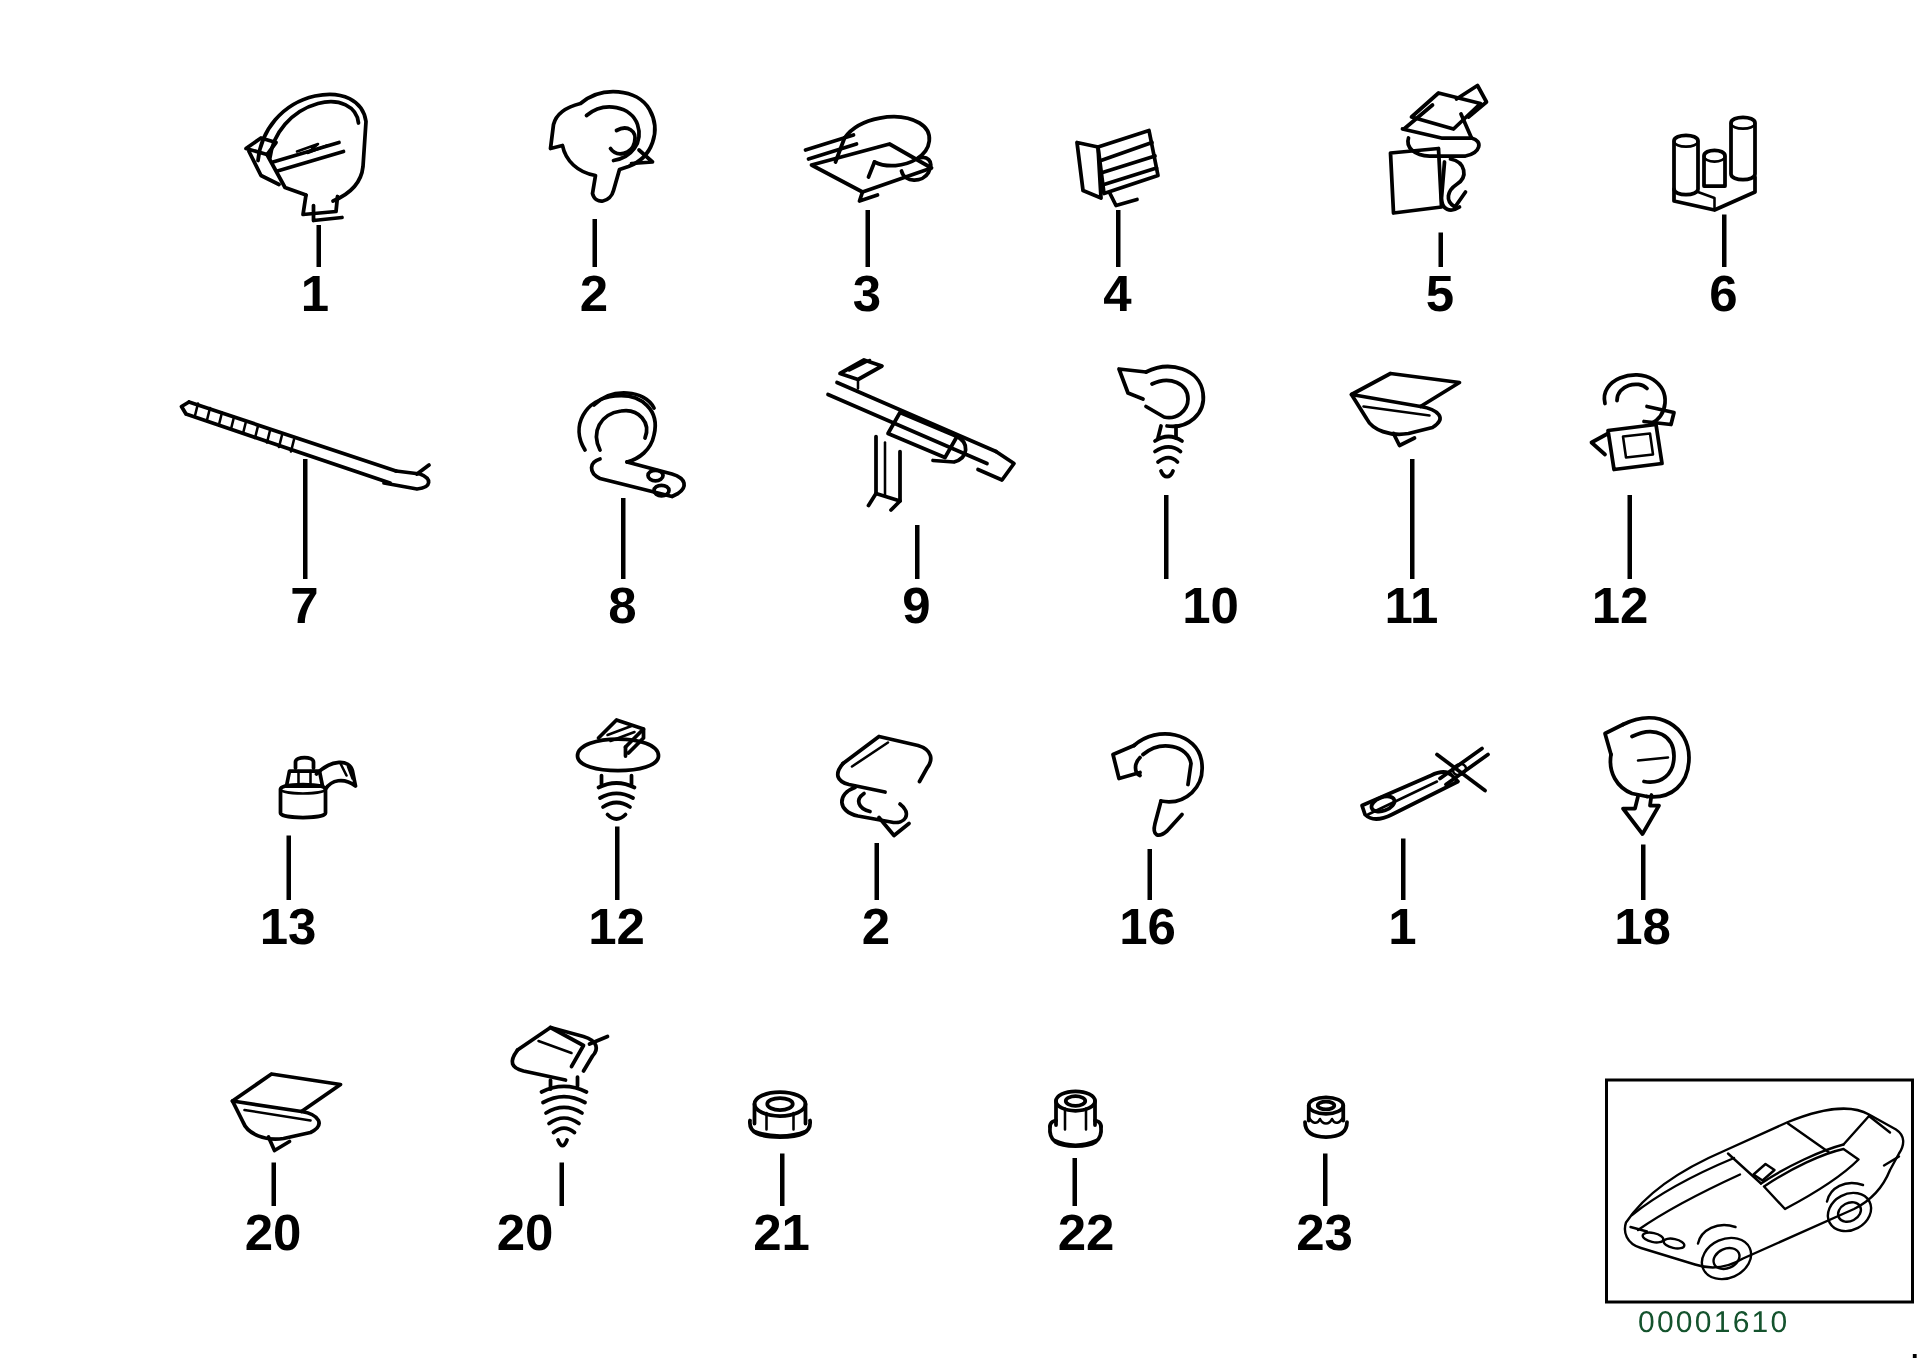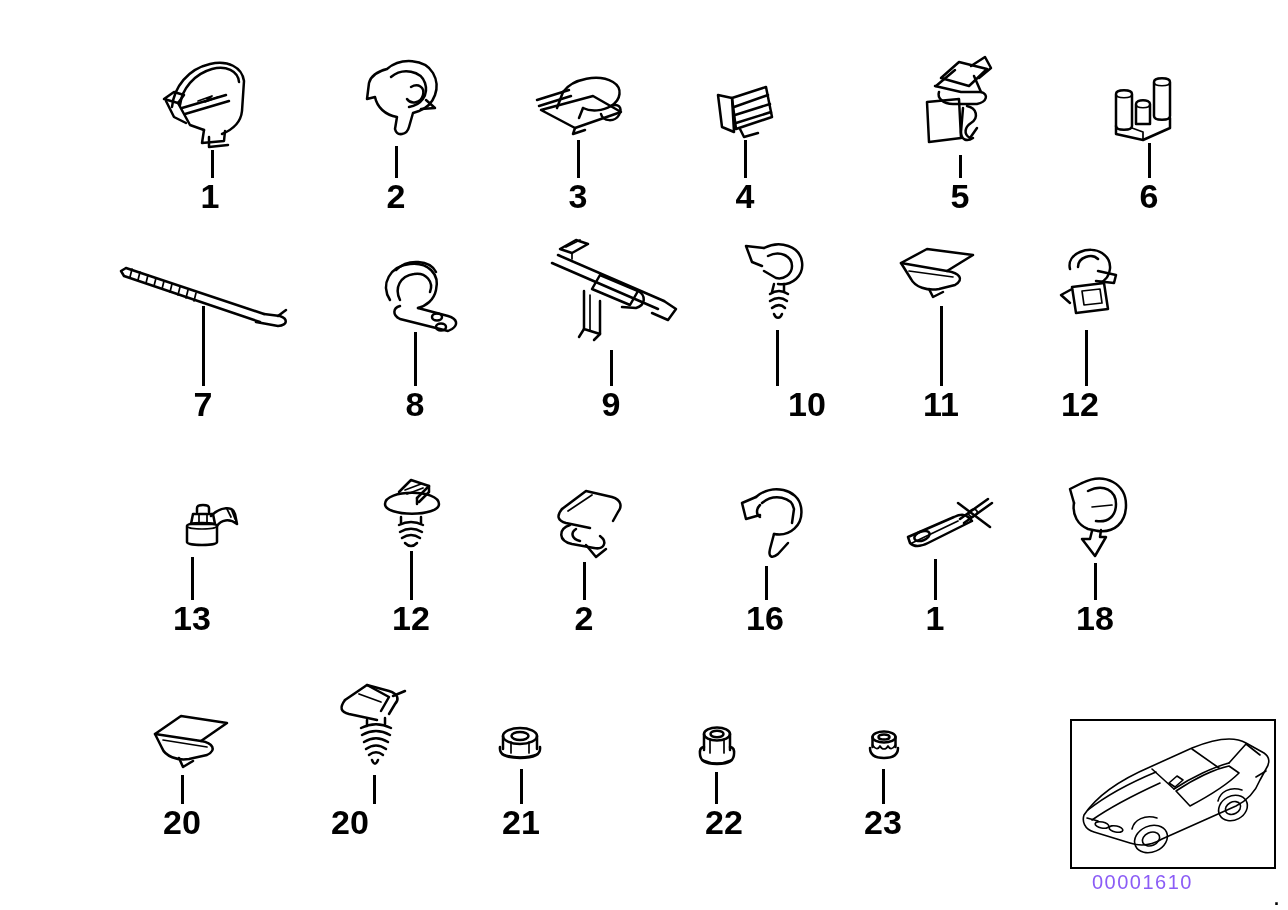--- a/index.html
+++ b/index.html
@@ -13,21 +13,21 @@
   }
   svg.part .thin{stroke-width:1.7;}
   .leader{position:absolute;width:0;border-left:3px solid #000;}
   .num{
     position:absolute;transform:translateX(-50%);
     font-size:34px;font-weight:700;color:#000;line-height:1;white-space:nowrap;
   }
   .car-box{position:absolute;left:1070px;top:719px;width:206px;height:150px;border:2px solid #000;box-sizing:border-box;}
   .car-box svg{position:absolute;left:0;top:0;overflow:visible;}
   .car-box path,.car-box ellipse{fill:none;stroke:#000;stroke-width:1.6;stroke-linecap:round;stroke-linejoin:round;}
-  .drawing-id{position:absolute;left:1092px;top:871px;font-size:20px;color:#8b5cf6;letter-spacing:1.5px;font-weight:400;}
+  .drawing-id{position:absolute;left:1092px;top:871px;font-size:20px;color:#14532d;letter-spacing:1.5px;font-weight:400;}
   .stray-dot{position:absolute;left:1274px;top:889px;font-size:18px;color:#000;font-weight:700;}
 </style>
 </head>
 <body>
 
 <div class="canvas">
 
   <svg class="part" style="left:152px;top:55px" width="100" height="97" viewBox="0 0 100 97">
     <path d="M20,52 C22,32 36,14 58,9 C76,5 90,12 92,26 L90,56 C89,66 82,74 70,79"></path>
     <path d="M28,50 C30,34 42,19 60,14 C74,10 86,16 87,27"></path>

